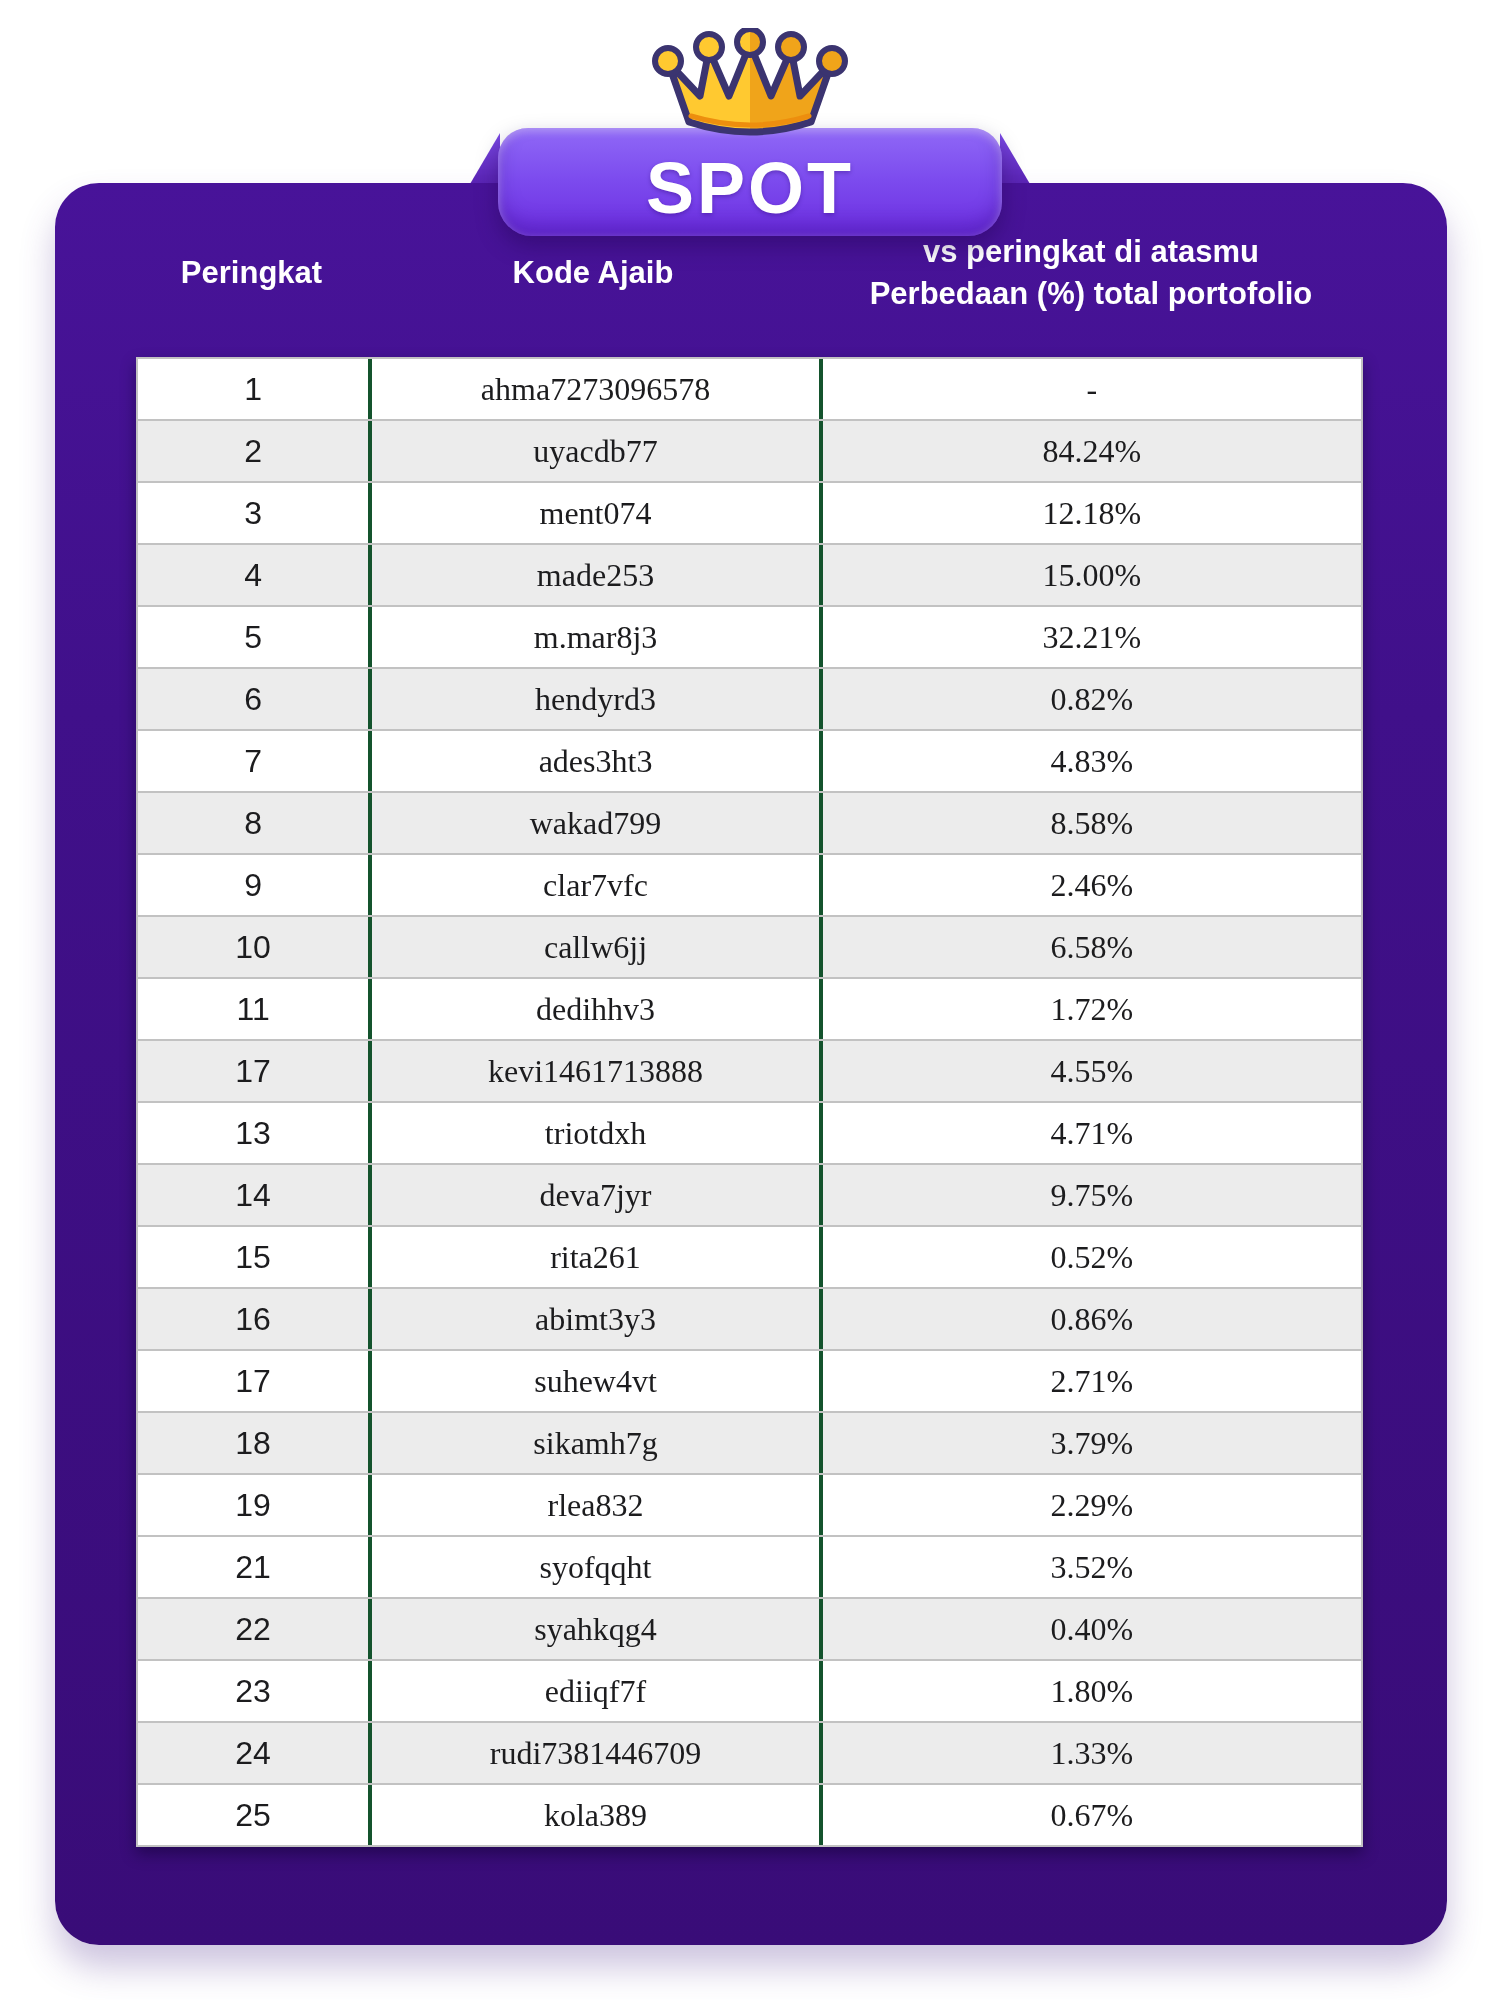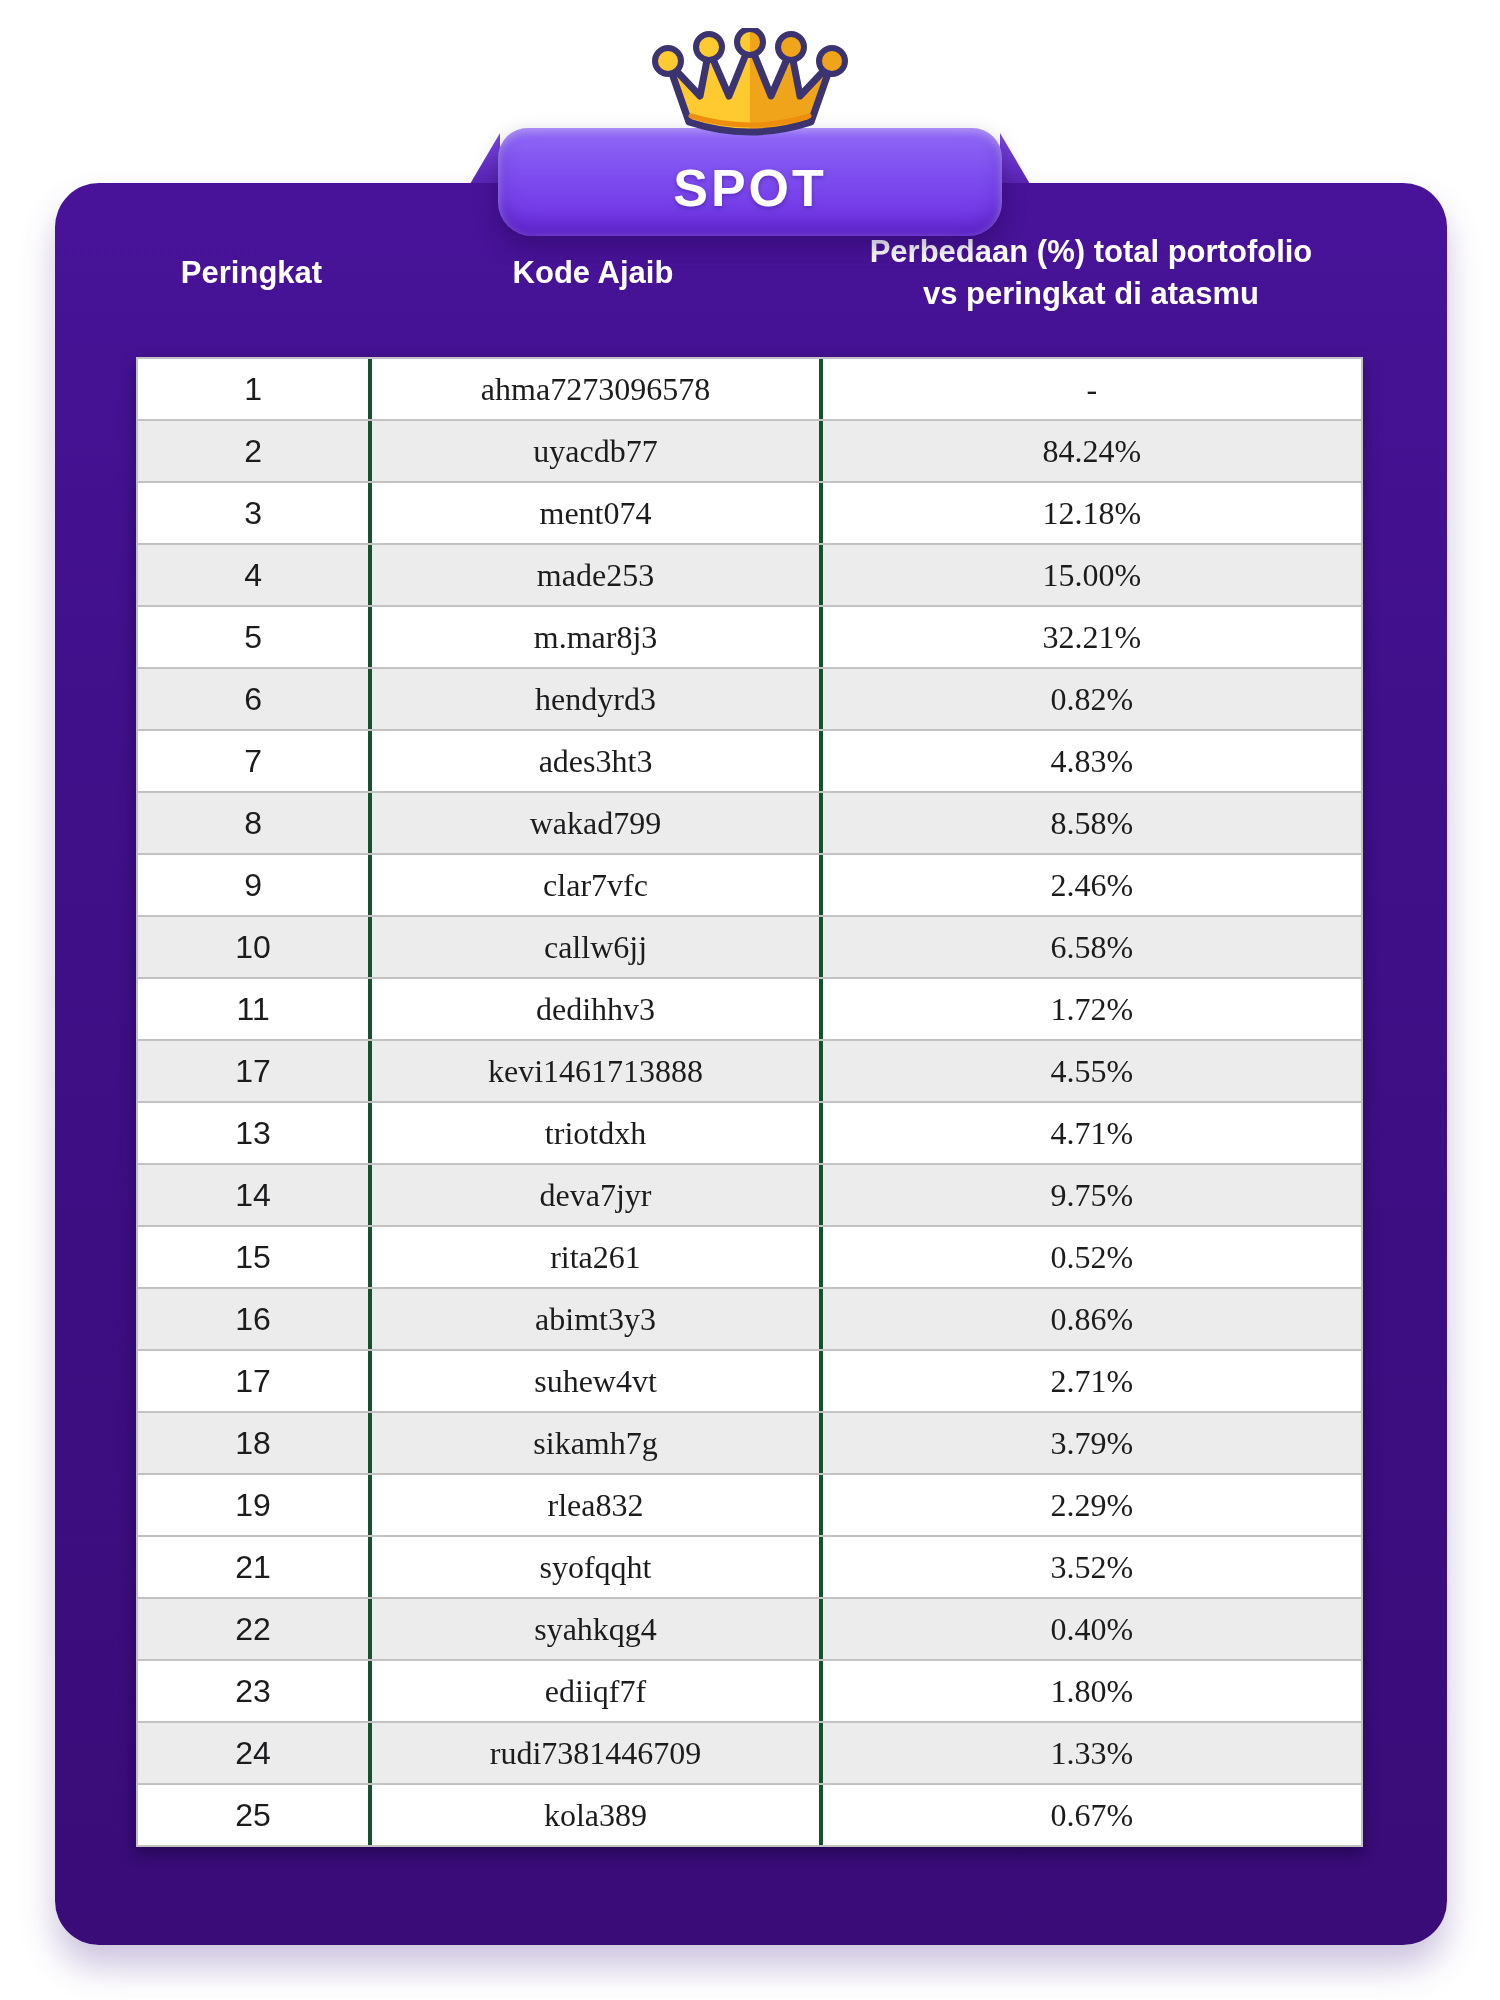--- a/index.html
+++ b/index.html
@@ -35,21 +35,21 @@
     border-radius:30px 30px 34px 34px;
     background:linear-gradient(180deg,#9069f7 0%,#7c4bee 48%,#6d2ee1 100%);
     box-shadow:0 10px 22px rgba(25,0,70,.35),
                inset 0 3px 10px rgba(255,255,255,.38),
                inset 0 -10px 20px rgba(50,5,130,.35);
     display:flex;align-items:center;justify-content:center;
     z-index:20;
   }
   .ribbon .title{
     color:#ffffff;
-    font-size:52px;
+    font-size:72px;
     font-weight:800;
     letter-spacing:3px;
     transform:translateY(6px);
     text-shadow:0 2px 4px rgba(40,0,110,.35);
   }
 
   
   .card{
     position:absolute;
     left:55px;top:183px;
@@ -130,22 +130,22 @@
   <div class="ribbon">
     <span class="title">SPOT</span>
   </div>
 
   <div class="card">
 
     <div class="head-grid">
       <div class="head-cell">Peringkat</div>
       <div class="head-cell">Kode Ajaib</div>
       <div class="head-cell">
+        <span class="line">vs peringkat di atasmu</span>
         <span class="line">Perbedaan (%) total portofolio</span>
-        <span class="line">vs peringkat di atasmu</span>
       </div>
     </div>
 
     <div class="table">
       <div id="table-body">
   <div class="trow">
     <div class="cell c-rank">1</div>
     <div class="cell c-code">ahma7273096578</div>
     <div class="cell c-diff">-</div>
   </div>

